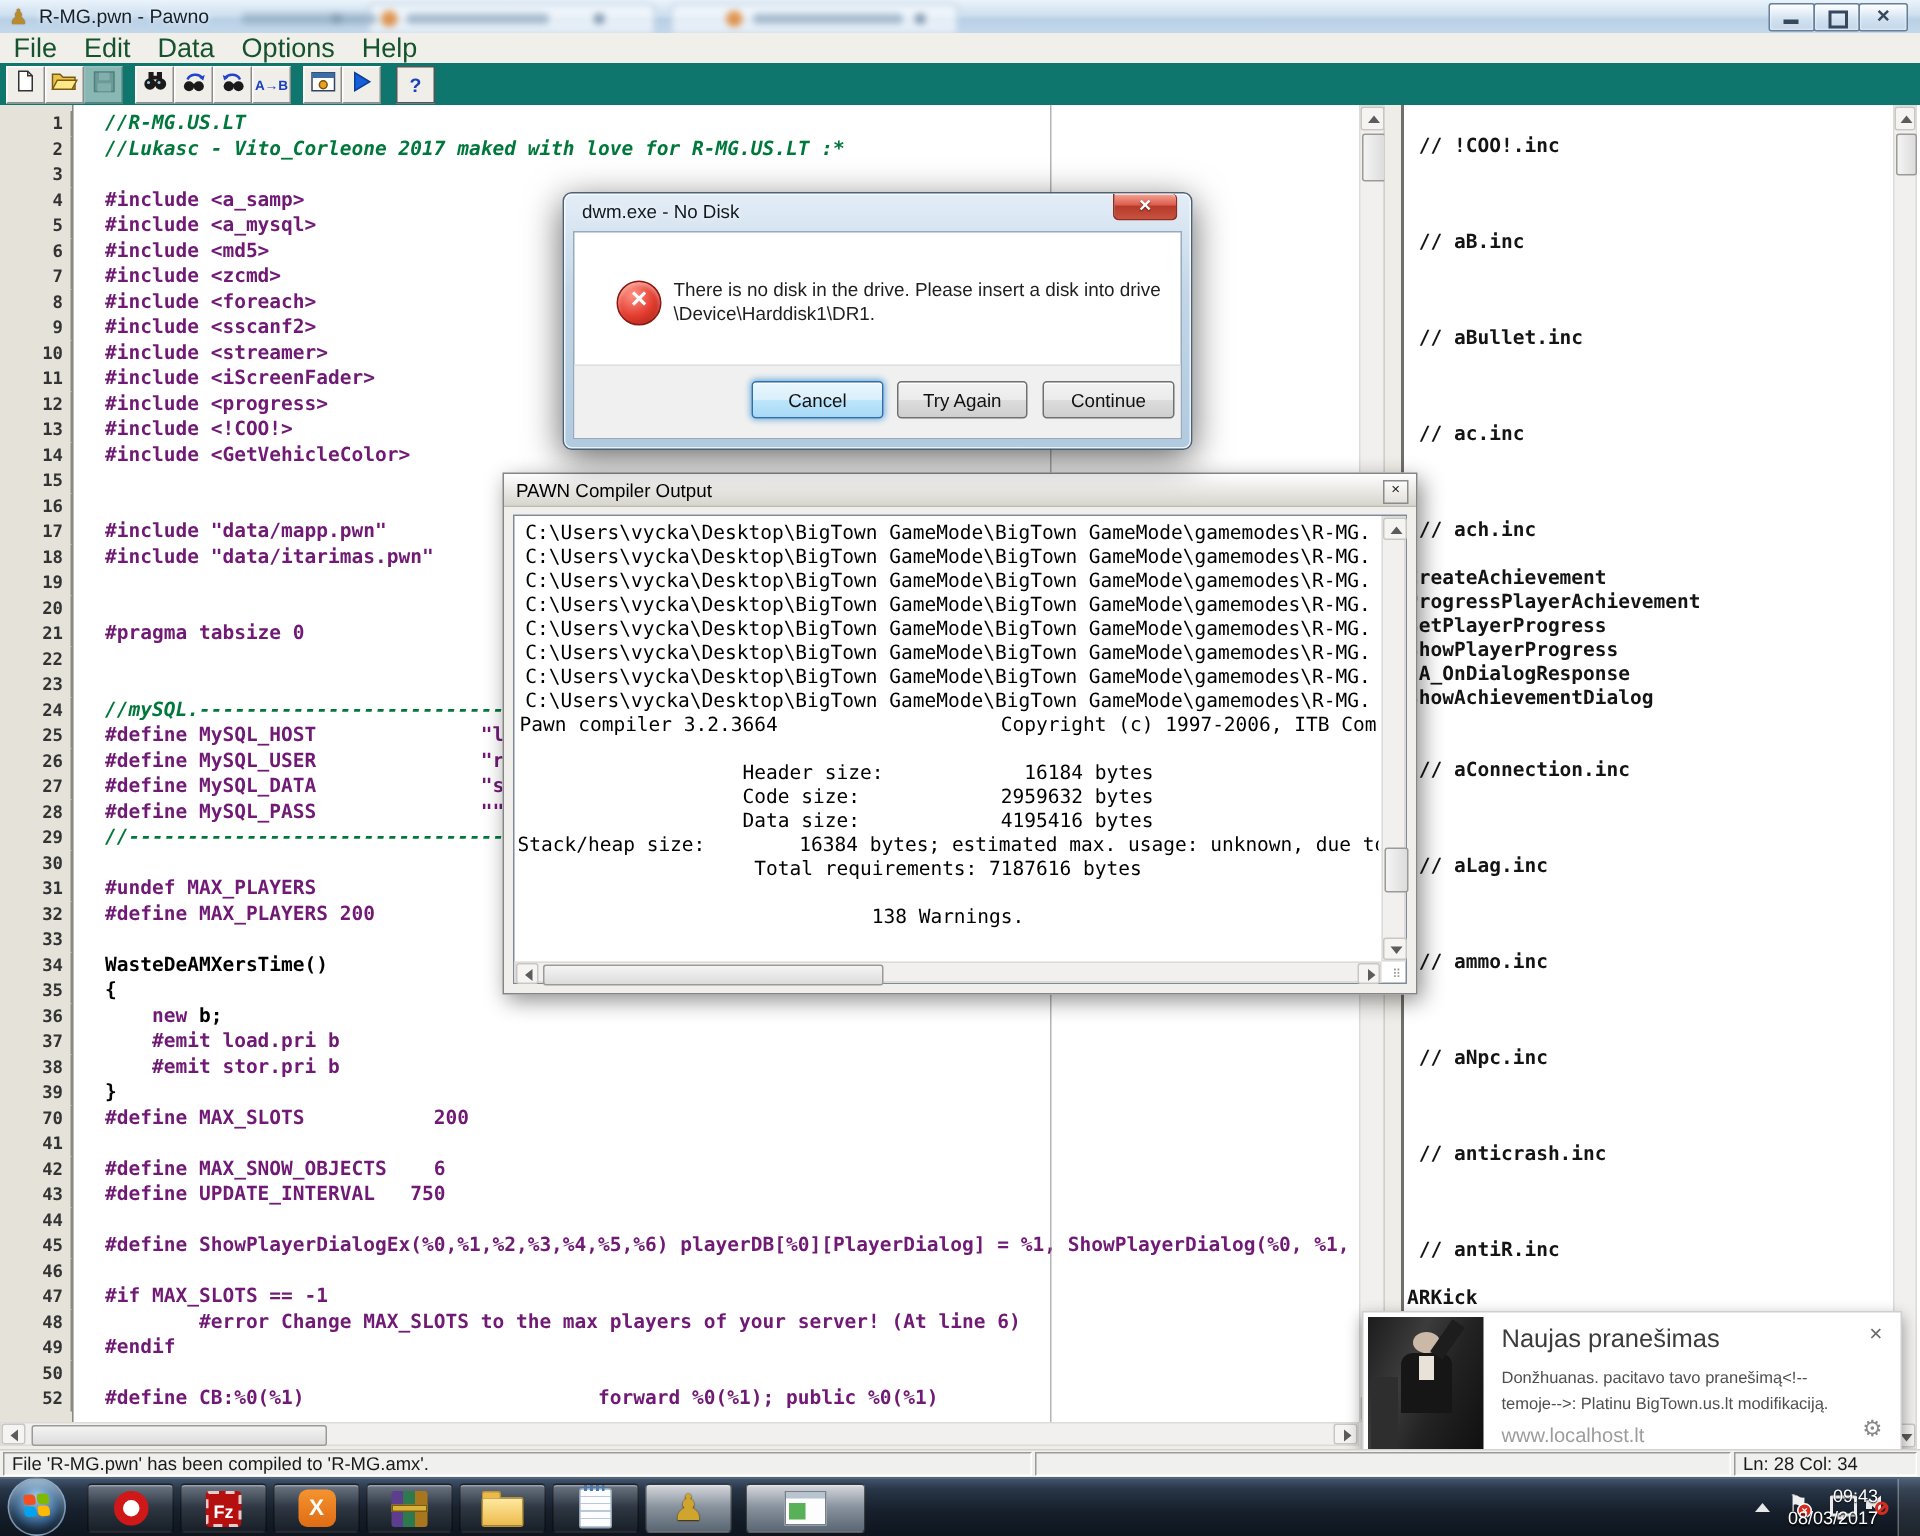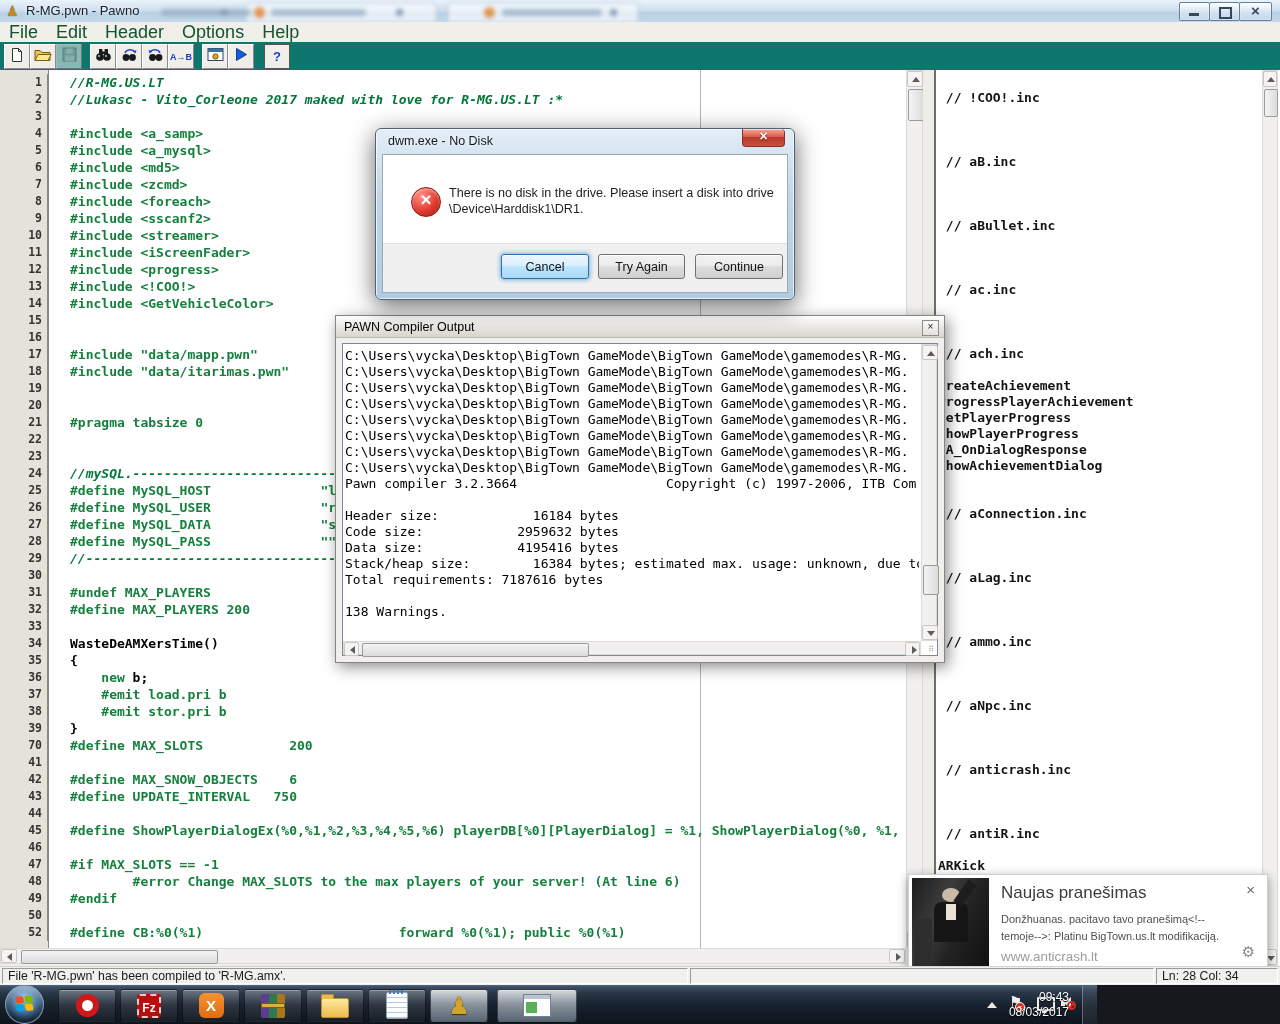--- a/index.html
+++ b/index.html
@@ -40,21 +40,21 @@
   .tb-glyph{font-size:9px;font-weight:bold;color:#1a3fc0;}
 
   
   #editor{left:0;top:70px;width:906px;height:878px;background:#fff;overflow:hidden;}
   #code-rows{position:absolute;left:0;top:4px;width:100%;}
   .crow{height:17px;display:flex;white-space:pre;}
   .ln{flex:0 0 48px;background:#e5e2da;border-right:1px solid #8a887f;color:#333;text-align:right;
     padding-right:5px;box-sizing:border-box;font:bold 11.5px "DejaVu Sans Mono",monospace;line-height:17px;}
   .ct{padding-left:22px;font:bold 13px "DejaVu Sans Mono",monospace;line-height:17px;}
   #gutter-fill{left:0;top:0;width:48px;height:878px;background:#e5e2da;border-right:1px solid #8a887f;}
-  .k{color:#15803d;}.p{color:#000;}.c{color:#00783c;font-style:italic;}
+  .k{color:#701a75;}.p{color:#000;}.c{color:#00783c;font-style:italic;}
   #guide-line{left:700px;top:70px;width:1px;height:878px;background:#777;opacity:.55;}
 
   
   .track{background:#f1f0ee;border:1px solid #dddbd7;box-sizing:border-box;}
   .sb-btn{position:absolute;background:#f5f4f2;border:1px solid #c9c7c2;border-radius:2px;box-sizing:border-box;}
   .thumb{position:absolute;background:linear-gradient(90deg,#f4f4f4,#dcdcdc);border:1px solid #9c9a96;border-radius:2px;}
   .thumb-h{background:linear-gradient(#f4f4f4,#dcdcdc);}
   .arr{position:absolute;width:0;height:0;}
   .arr-up{border-left:4px solid transparent;border-right:4px solid transparent;border-bottom:5px solid #5c5c5c;}
   .arr-dn{border-left:4px solid transparent;border-right:4px solid transparent;border-top:5px solid #5c5c5c;}
@@ -77,21 +77,21 @@
   
   #cwin{left:335px;top:315px;width:610px;height:348px;background:#f0efec;border:1px solid #858585;
     box-shadow:3px 4px 14px rgba(0,0,0,.45);box-sizing:border-box;}
   #cwin-title{position:absolute;left:0;top:0;width:100%;height:22px;
     background:linear-gradient(#fefefe,#d8d5ce);border-bottom:1px solid #bdbab2;
     font-size:12.5px;color:#000;line-height:22px;padding-left:8px;box-sizing:border-box;}
   #cwin-close{position:absolute;right:5px;top:4px;width:15px;height:14px;background:linear-gradient(#fbfbfa,#e3e1dc);
     border:1px solid #8c8c8c;font-size:10px;line-height:12px;text-align:center;color:#222;}
   #cwin-close::before{content:"×";}
   #cwin-body{position:absolute;left:6px;top:27px;right:6px;bottom:6px;background:#fff;border:1px solid #7f8a99;}
-  #output-lines{position:absolute;left:2px;top:4px;right:18px;overflow:hidden;}
+  #output-lines{position:absolute;left:2px;top:4px;right:18px;overflow:hidden;text-align:center;}
   .orow{height:16px;font:13px "DejaVu Sans Mono",monospace;line-height:16px;white-space:pre;color:#000;}
   #cwin-vsb{position:absolute;right:0;top:0;width:16px;bottom:14px;}
   #cwin-hsb{position:absolute;left:0;bottom:0;right:16px;height:14px;}
   #cwin-grip{right:2px;bottom:1px;}
 
   
   #dlg{left:375px;top:128px;width:420px;height:172px;border-radius:6px;
     background:linear-gradient(#e3edf7,#c2d6e8 40%,#b0cadf);
     border:1px solid #4e6275;box-shadow:0 6px 24px rgba(0,0,0,.6), inset 0 0 0 1px rgba(255,255,255,.75);
     box-sizing:border-box;}
@@ -128,21 +128,21 @@
   #notif-close::before{content:"×";}
   #notif-gear{position:absolute;right:12px;top:68px;font-size:15px;color:#8a8a8a;}
   #notif-gear::before{content:"⚙";}
 
   
   #statusbar{left:0;top:966px;width:1280px;height:19px;background:#f0f0ee;border-top:1px solid #d4d2cc;box-sizing:border-box;}
   .scell{position:absolute;top:1px;height:16px;border:1px solid;border-color:#9c9a94 #ffffff #ffffff #9c9a94;
     font-size:12.3px;color:#1a1a1a;line-height:15px;padding-left:5px;box-sizing:border-box;background:#f0f0ee;}
 
   
-  #taskbar{left:0;top:985px;width:1097px;height:39px;
+  #taskbar{left:0;top:985px;width:1280px;height:39px;
     background:linear-gradient(#41536b,#283647 18%,#17202c 55%,#0d141d);
     border-top:1px solid rgba(130,170,210,.55);box-sizing:border-box;}
   #start-orb{position:absolute;left:5px;top:-1px;width:39px;height:39px;border-radius:50%;
     background:radial-gradient(circle at 50% 32%,#9cc4e4,#3e6a96 55%,#16283c 88%);
     border:1px solid rgba(200,225,245,.5);box-shadow:inset 0 -5px 9px rgba(0,0,0,.55), inset 0 3px 5px rgba(255,255,255,.5);
     box-sizing:border-box;}
   #orb-flag{position:absolute;left:10px;top:10px;width:18px;height:17px;display:grid;
     grid-template-columns:8px 8px;grid-template-rows:7px 7px;gap:1px;transform:rotate(-4deg);}
   .pane{border-radius:1.5px 3px 1.5px 3px;}
   .tb-btn{position:absolute;top:3px;height:33px;border-radius:3px;border:1px solid rgba(0,0,0,.55);
@@ -218,21 +218,21 @@
     <div class="wbtn" style="right:70px;width:29px;">
         <div class="wg-min"></div>
       </div>
     <div class="wbtn" style="right:40px;width:29px;">
         <div class="wg-max"></div>
       </div>
     <div class="wbtn wg-close" style="right:8px;width:31px;"></div>
   </div>
 
   <div id="menubar" class="abs">
-    <div id="menu-items"><span class="menu-item">File</span><span class="menu-item">Edit</span><span class="menu-item">Header</span><span class="menu-item">Options</span><span class="menu-item">Help</span></div>
+    <div id="menu-items"><span class="menu-item">File</span><span class="menu-item">Edit</span><span class="menu-item">Data</span><span class="menu-item">Options</span><span class="menu-item">Help</span></div>
   </div>
 
   <div id="toolbar" class="abs">
     <div id="toolbar-items">
         <div class="tbtn">
           <span class="tbicon"><svg width="16" height="16">
               <path d="M3.5 1.5h6l3 3v10h-9z" fill="#fff" stroke="#333"></path>
               <path d="M9.5 1.5v3h3" fill="none" stroke="#333"></path>
             </svg></span>
         </div>
@@ -508,21 +508,21 @@
     <div id="notif-photo">
       <div class="photo-shape" style="left:30px;top:10px;width:18px;height:14px;border-radius:50%;background:#cbb9a8;"></div>
       <div class="photo-shape" style="left:22px;top:24px;width:34px;height:40px;border-radius:8px 8px 0 0;background:#161616;"></div>
       <div class="photo-shape" style="left:34px;top:26px;width:10px;height:16px;background:#e8e2d8;"></div>
       <div class="photo-shape" style="left:48px;top:2px;width:10px;height:26px;transform:rotate(35deg);background:#1d1d1d;"></div>
       <div class="photo-shape" style="left:2px;top:40px;width:18px;height:48px;background:#2e2e2e;"></div>
     </div>
     <div id="notif-title">Naujas pranešimas</div>
     <div class="notif-body" style="top:36px;">Donžhuanas. pacitavo tavo pranešimą&lt;!--</div>
     <div class="notif-body" style="top:53px;">temoje--&gt;: Platinu BigTown.us.lt modifikaciją.</div>
-    <div id="notif-src">www.anticrash.lt</div>
+    <div id="notif-src">www.localhost.lt</div>
     <div id="notif-close"></div>
     <div id="notif-gear"></div>
   </div>
 
   <div id="statusbar" class="abs">
     <div class="scell" style="left:2px;width:686px;">File 'R-MG.pwn' has been compiled to 'R-MG.amx'.</div>
     <div class="scell" style="left:690px;width:464px;"></div>
     <div class="scell" style="left:1156px;width:122px;">Ln: 28   Col: 34</div>
   </div>
 

